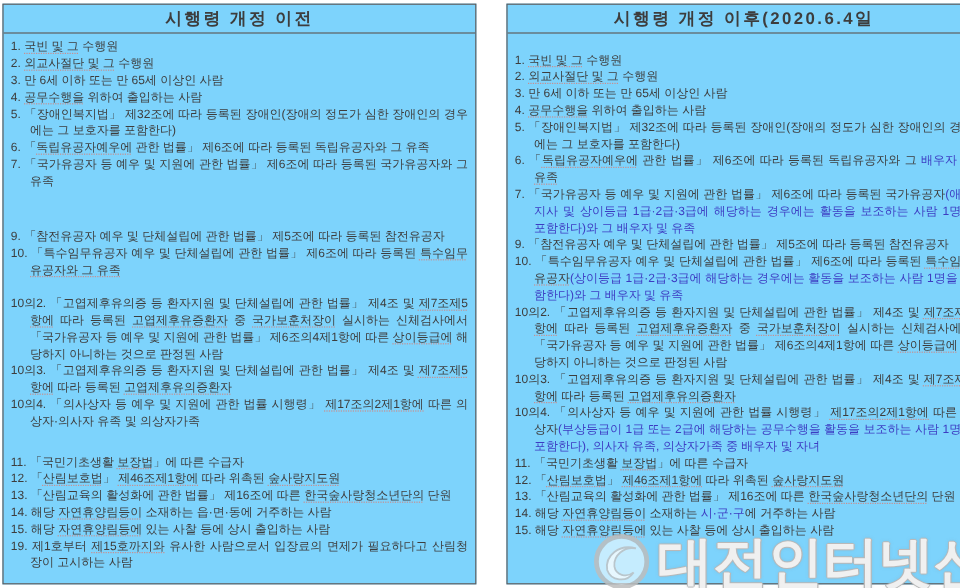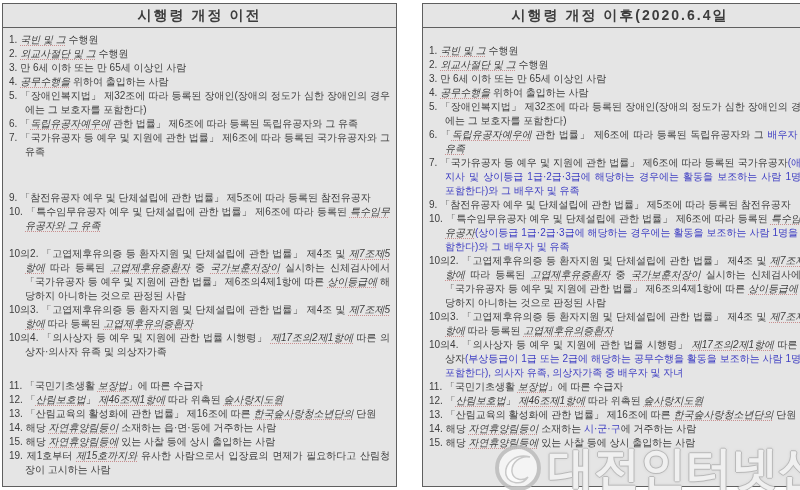--- a/index.html
+++ b/index.html
@@ -2,40 +2,40 @@
 <html style="--ink: #3d3d3d; --added: #3c3cc2; --border: #5f5f5f; --uline: #c98f8f;"><head>
 <meta charset="utf-8">
 <style>
   html,body{margin:0;padding:0;background:#fff;}
   .page{
     position:relative;width:800px;height:490px;background:#ffffff;overflow:hidden;
     font-family:"Liberation Sans","DejaVu Sans",sans-serif;
   }
   .col{
     position:absolute;top:3px;height:484px;box-sizing:border-box;
-    border:1px solid var(--border,#5f5f5f);background:#e5e5e5;
+    border:1px solid var(--border,#5f5f5f);background:#7dd3fc;
   }
   .col-left{left:2px;width:395px;}
   .col-right{left:422px;width:396px;}
   .col-header{
     height:23px;line-height:23px;border-bottom:1px solid var(--border,#5f5f5f);
     text-align:center;font-weight:bold;font-size:14px;letter-spacing:2px;
     color:var(--ink,#3d3d3d);white-space:nowrap;overflow:hidden;
   }
   .col-body{
     padding:5px 6px 0 6px;font-size:10px;line-height:14px;
     color:var(--ink,#3d3d3d);text-align:justify;word-break:break-all;
   }
   .item{padding-left:16px;text-indent:-16px;}
   .num{white-space:nowrap;}
   .spacer{width:100%;}
   .added{color:var(--added,#3c3cc2);}
   .uline{
     text-decoration:underline dotted var(--uline,#c98f8f);
-    text-decoration-thickness:1px;text-underline-offset:2px;font-style:italic;
+    text-decoration-thickness:1px;text-underline-offset:2px;
   }
   .watermark{
     position:absolute;left:492px;top:441px;display:flex;align-items:flex-start;
     pointer-events:none;white-space:nowrap;
   }
   .wm-logo{flex:0 0 auto;margin-right:4px;opacity:.85;}
   .wm-text{
     font-size:46px;font-weight:bold;letter-spacing:0px;line-height:54px;
     color:rgba(255,255,255,0.78);
     text-shadow:1px 0 0 #b9b9b9,-1px 0 0 #b9b9b9,0 1px 0 #b9b9b9,0 -1px 0 #b9b9b9,0 0 3px rgba(150,150,150,.5);

